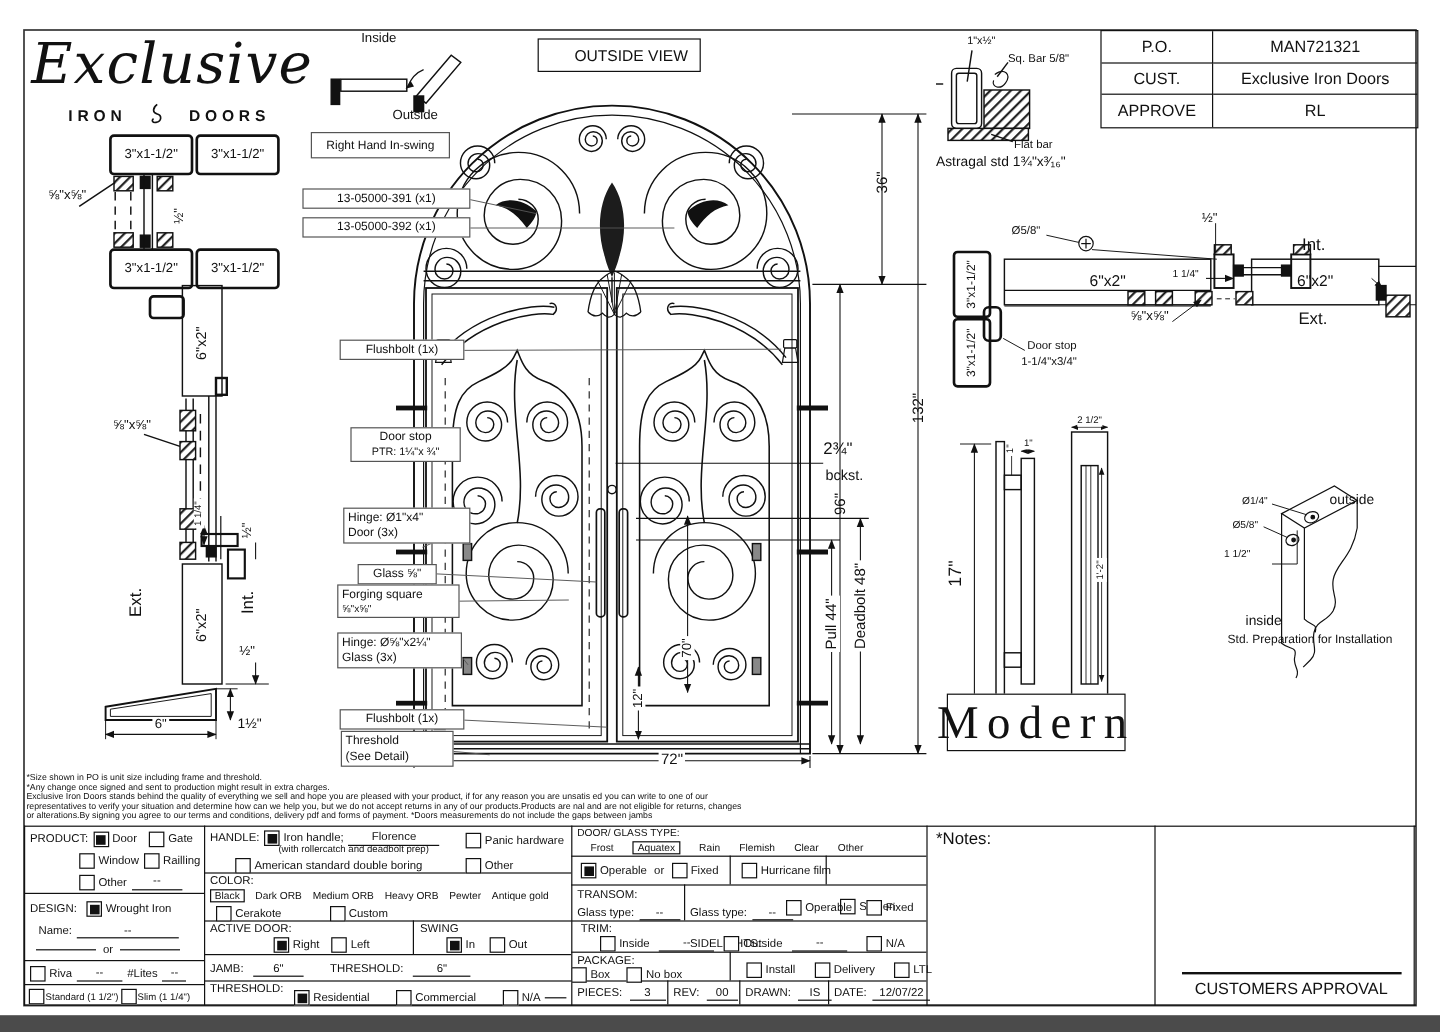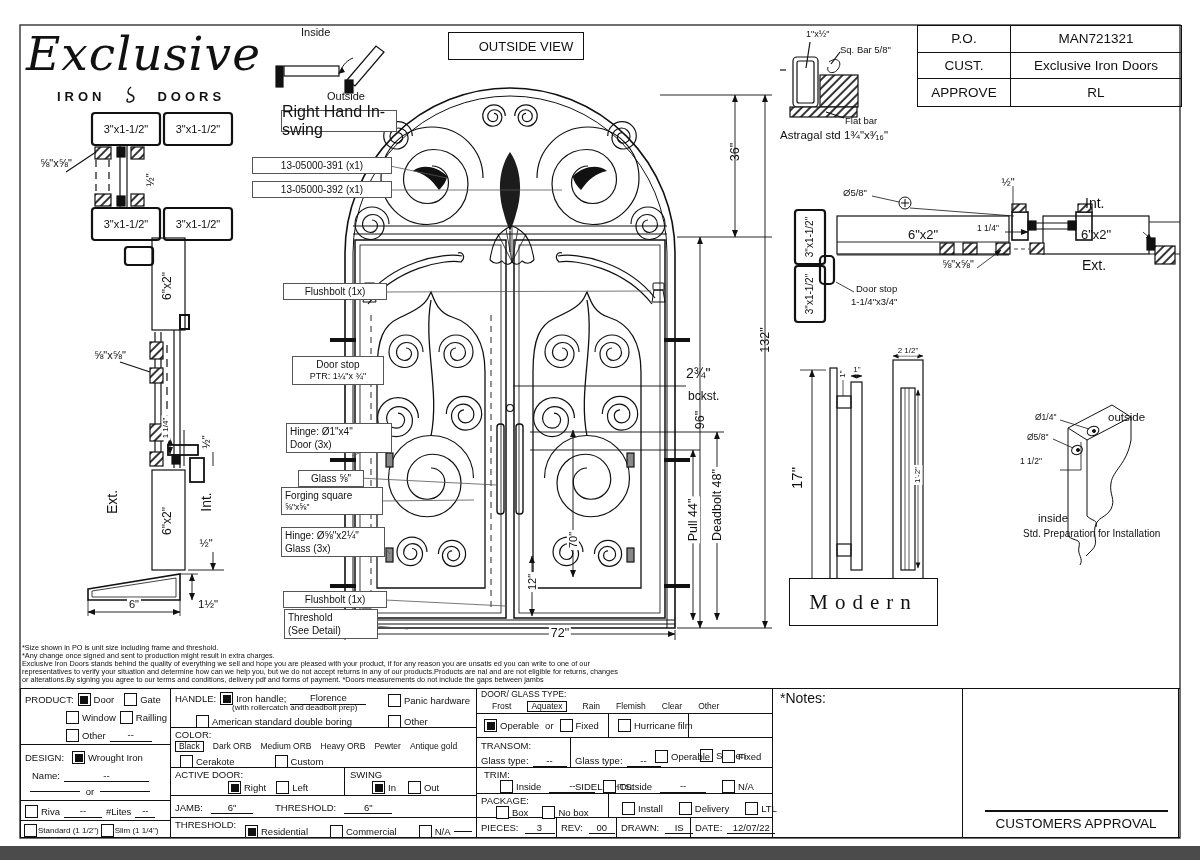--- a/index.html
+++ b/index.html
@@ -14,21 +14,21 @@
   .hl{position:absolute;background:#111;height:1.4px;}
   .vl{position:absolute;background:#111;width:1.4px;}
   .frm{position:absolute;font-size:9.5px;display:flex;align-items:center;gap:4px;white-space:nowrap;line-height:1;}
   .opt{display:inline-flex;align-items:center;gap:3px;}
   .cb{display:inline-block;width:11px;height:11px;border:1.7px solid #111;background:#fff;flex:none;position:relative;}
   .cb.checked::after{content:"";position:absolute;inset:1.5px;background:#111;}
   .ul{display:inline-block;border-bottom:1.3px solid #111;text-align:center;line-height:1.2;}
   .sel{border:1.4px solid #111;padding:0 3px;}
   .logo-script{position:absolute;left:26px;top:26px;font-family:"DejaVu Serif",serif;font-style:italic;font-size:47px;letter-spacing:1px;}
   .logo-sub{position:absolute;left:52px;top:86px;width:178px;display:flex;align-items:center;justify-content:center;gap:19px;font-size:13px;letter-spacing:4px;font-weight:bold;}
-  .modern{font-family:"Liberation Serif",serif;font-size:21px;letter-spacing:7px;}
+  .modern{font-family:"Liberation Serif",serif;font-size:39px;letter-spacing:7px;}
   svg{position:absolute;left:0;top:0;}
 </style>
 </head>
 <body>
 
 <div class="sheet">
 
   <svg width="1200" height="860" viewBox="0 0 1200 860">
     <defs>
       <marker id="ar" markerWidth="10" markerHeight="8" refX="8" refY="4" orient="auto-start-reverse">
@@ -320,21 +320,21 @@
     <span style="letter-spacing:0;">
       <svg width="14" height="18" viewBox="0 0 14 18" style="position:static;">
           <path d="M7,1 C3,4 3,8 7,9 C11,10 11,15 6,16 C3,16.6 2,14 4,13" fill="none" stroke="#111" stroke-width="1.4"></path>
         </svg>
     </span>
     <span>DOORS</span>
   </div>
 
   <div class="lbl" style="left:301px;top:26px;font-size:11px;">Inside</div>
   <div class="lbl" style="left:327px;top:90px;font-size:11px;">Outside</div>
-  <div class="bx" style="left:281px;top:110px;width:114px;height:20px;border-width:1px;border-color:#555;font-size:16px;">
+  <div class="bx" style="left:259px;top:110px;width:114px;height:20px;border-width:1px;border-color:#555;font-size:10px;">
       <span>Right Hand In-swing</span>
     </div>
   <div class="bx" style="left:448px;top:32px;width:114px;height:26px;font-size:13px;border-width:1.4px;padding-left:20px;">
       <span>OUTSIDE VIEW</span>
     </div>
 
   <div style="position:absolute;left:917px;top:25px;width:263px;height:80px;border:1.6px solid #111;display:grid;grid-template-columns:93px 1fr;grid-template-rows:1fr 1fr 1fr;font-size:13.5px;">
     <div style="border-right:1.4px solid #111;border-bottom:1.4px solid #111;display:flex;align-items:center;justify-content:center;">P.O.</div>
     <div style="border-bottom:1.4px solid #111;display:flex;align-items:center;justify-content:center;">MAN721321</div>
     <div style="border-right:1.4px solid #111;border-bottom:1.4px solid #111;display:flex;align-items:center;justify-content:center;">CUST.</div>
@@ -720,21 +720,21 @@
     <span class="ul" style="width:46px;">--</span>
     <span class="opt" style="margin-left:8px;">
         <span class="cb"></span>
         <span>N/A</span>
       </span>
   </div>
 
   <div class="frm" style="left:481px;top:796px;">
       <span>PACKAGE:</span>
     </div>
-  <div class="frm" style="left:496px;top:806px;gap:14px;">
+  <div class="frm" style="left:476px;top:806px;gap:14px;">
     <span class="opt">
         <span class="cb"></span>
         <span>Box</span>
       </span>
     <span class="opt">
         <span class="cb"></span>
         <span>No box</span>
       </span>
   </div>
   <div class="frm" style="left:622px;top:802px;gap:16px;">

